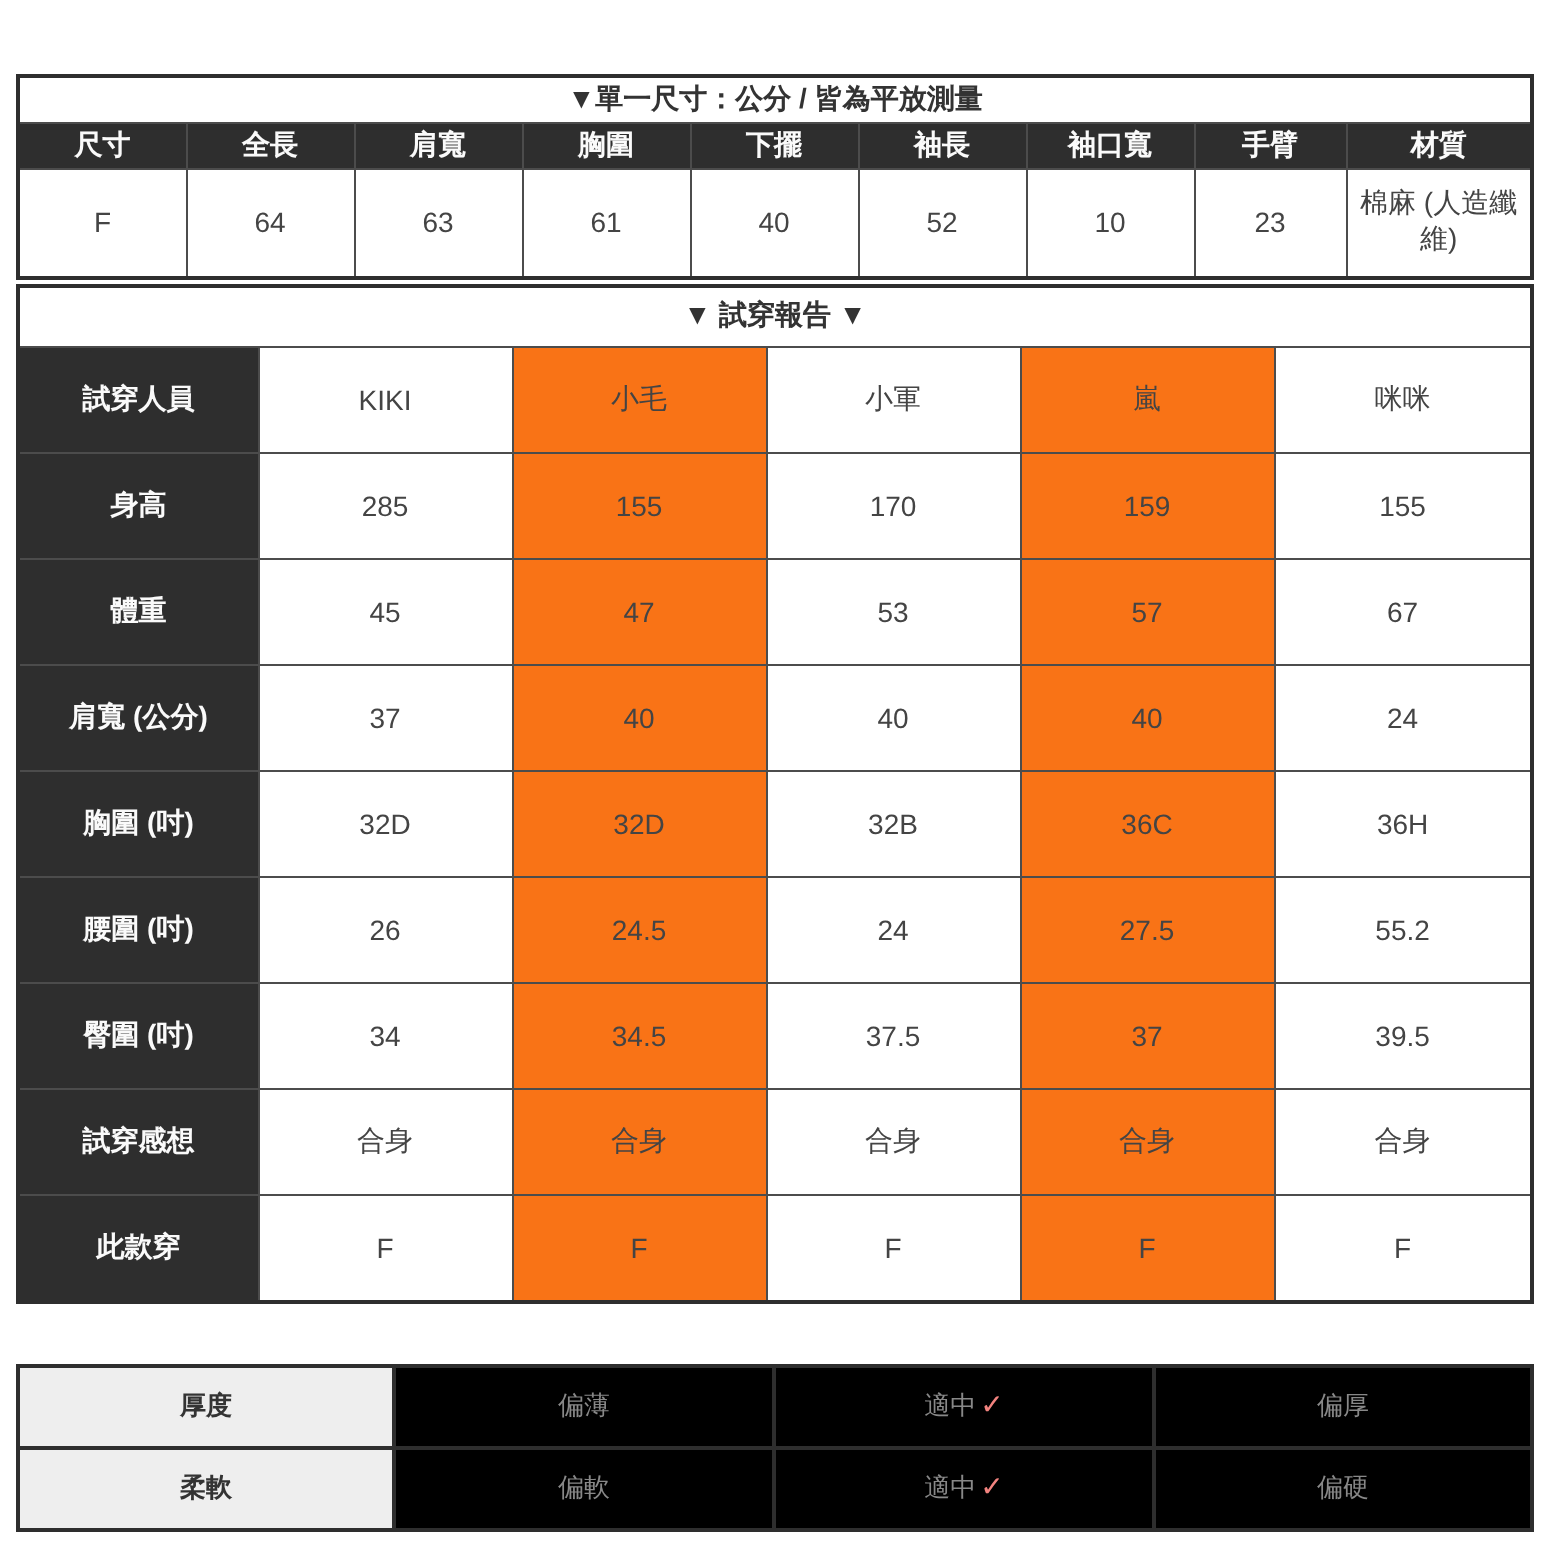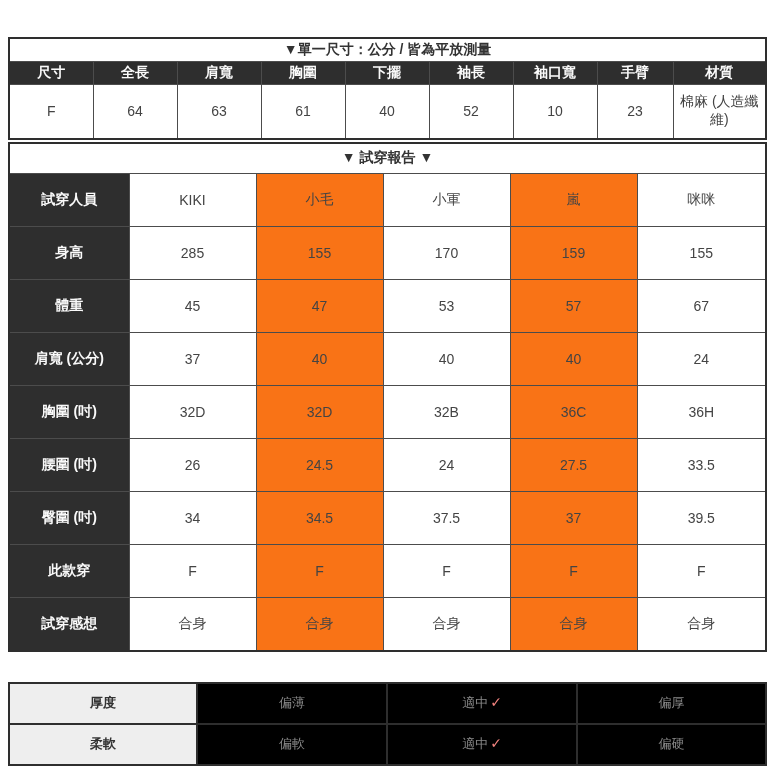--- a/index.html
+++ b/index.html
@@ -148,45 +148,45 @@
       <td>32B</td>
       <td class="alt">36C</td>
       <td>36H</td>
     </tr>
     <tr class="data-row">
       <td class="dark">腰圍 (吋)</td>
       <td>26</td>
       <td class="alt">24.5</td>
       <td>24</td>
       <td class="alt">27.5</td>
-      <td>33.5</td>
+      <td>55.2</td>
     </tr>
     <tr class="data-row">
       <td class="dark">臀圍 (吋)</td>
       <td>34</td>
       <td class="alt">34.5</td>
       <td>37.5</td>
       <td class="alt">37</td>
       <td>39.5</td>
     </tr>
     <tr class="data-row">
-      <td class="dark">此款穿</td>
-      <td>F</td>
-      <td class="alt">F</td>
-      <td>F</td>
-      <td class="alt">F</td>
-      <td>F</td>
-    </tr>
-    <tr class="data-row">
       <td class="dark">試穿感想</td>
       <td>合身</td>
       <td class="alt">合身</td>
       <td>合身</td>
       <td class="alt">合身</td>
       <td>合身</td>
+    </tr>
+    <tr class="data-row">
+      <td class="dark">此款穿</td>
+      <td>F</td>
+      <td class="alt">F</td>
+      <td>F</td>
+      <td class="alt">F</td>
+      <td>F</td>
     </tr>
   </tbody>
     </table>
 
   <table class="t3">
     <colgroup>
       <col style="width:188px">
         <col style="width:190px">
         <col style="width:190px">
         <col style="width:189px">

